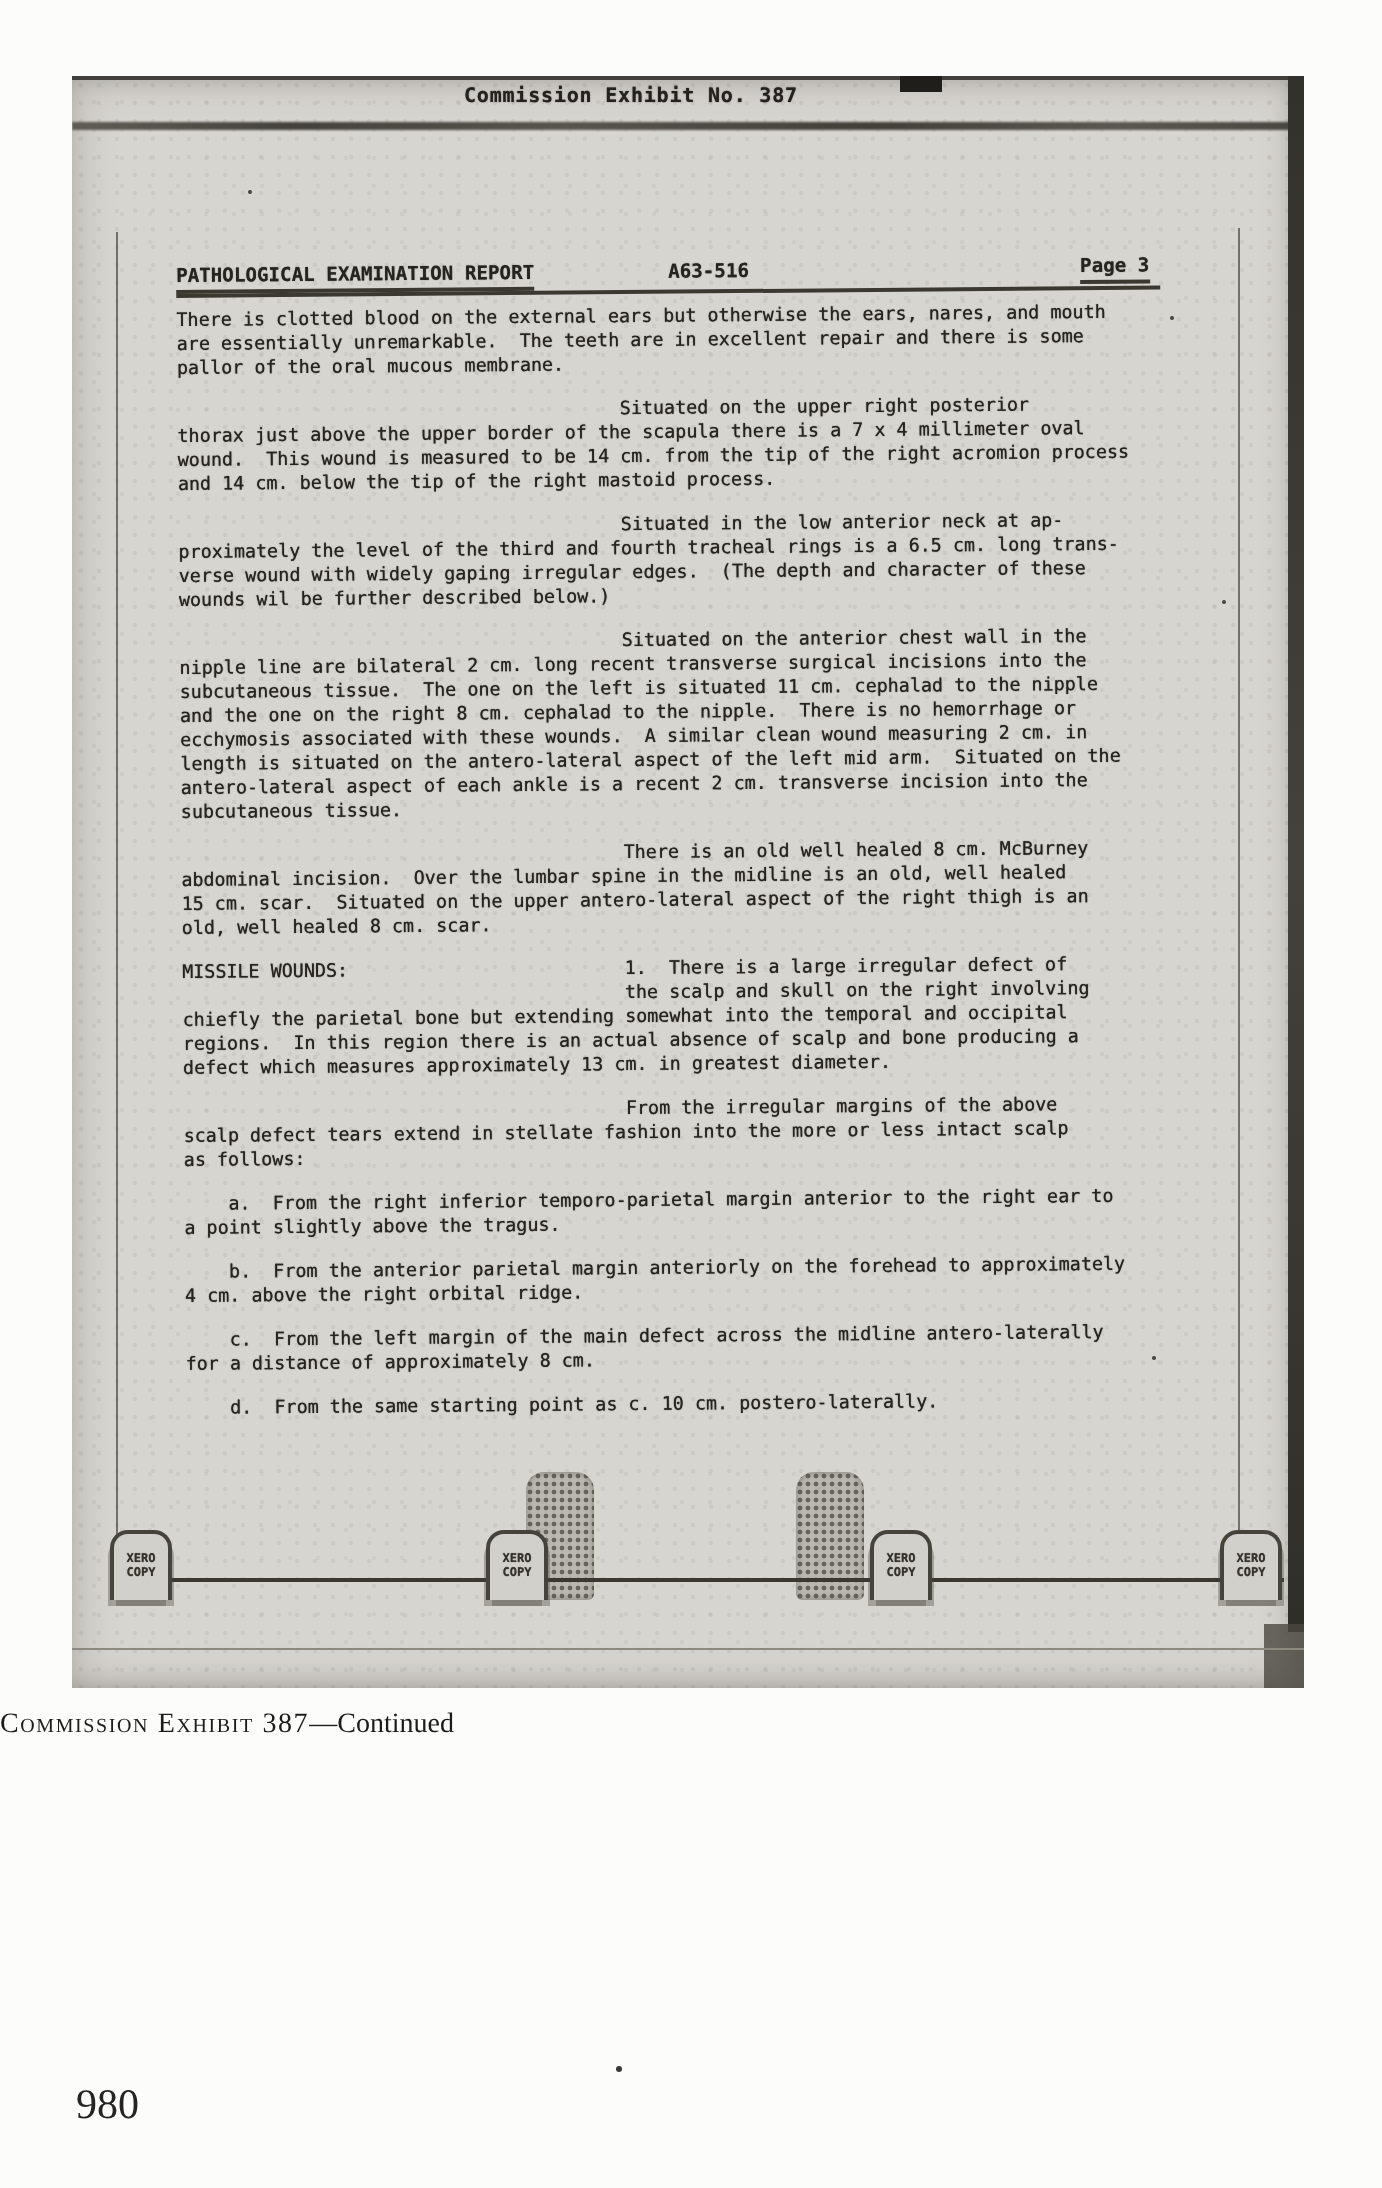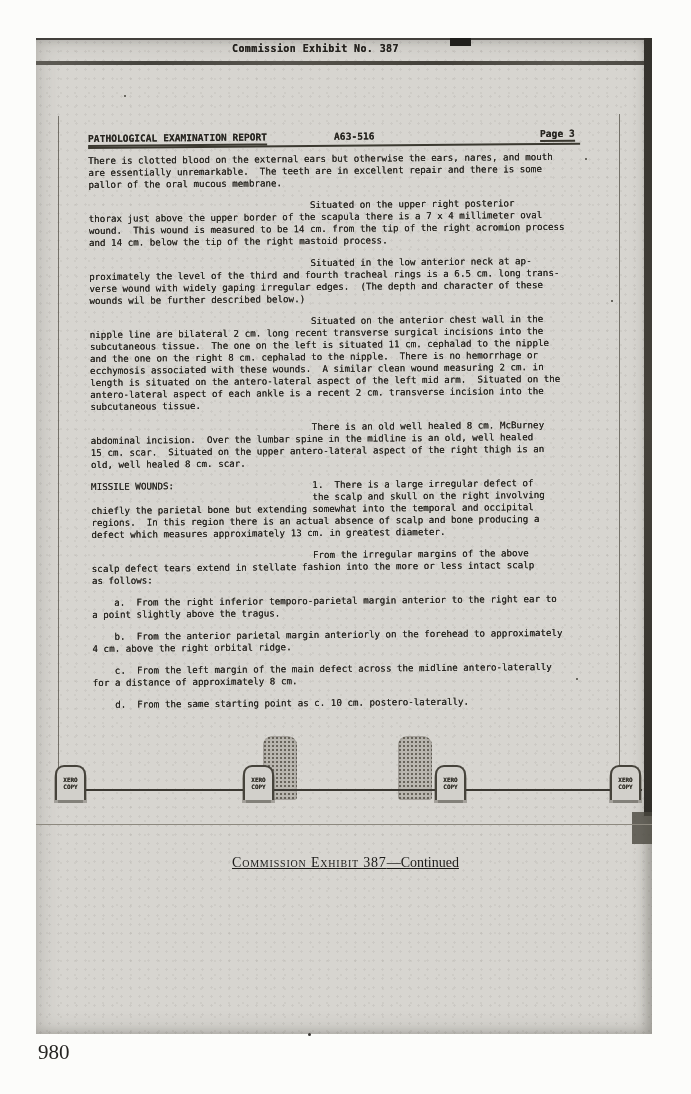--- a/index.html
+++ b/index.html
@@ -8,21 +8,21 @@
     position: relative;
     background: #fcfcfa;
     font-family: "DejaVu Sans Mono", monospace;
     overflow: hidden;
   }
 
   
   .scan {
     position: absolute;
     left: 36px; top: 38px;
-    width: 616px; height: 996px;
+    width: 616px; height: 806px;
     background-color: #d7d5d0;
     background-image:
       radial-gradient(rgba(110,106,98,0.10) 1px, transparent 1.3px),
       radial-gradient(rgba(90,88,80,0.07) 1px, transparent 1.2px);
     background-size: 9px 9px, 14px 14px;
     background-position: 0 0, 4px 6px;
     box-shadow: inset 0 0 22px rgba(70,66,58,0.28), inset -6px 0 10px rgba(60,57,50,0.22);
     overflow: hidden;
   }
   .scan-top-edge {
@@ -129,23 +129,22 @@
   
   .speck { position: absolute; border-radius: 50%; background: #44423b; }
   .sp1 { left: 549px; top: 120px; width: 2px; height: 2px; }
   .sp2 { left: 575px; top: 262px; width: 2px; height: 2px; }
   .sp3 { left: 88px;  top: 57px;  width: 2px; height: 2px; }
   .sp4 { left: 540px; top: 640px; width: 2px; height: 2px; }
 
   
   .caption {
     position: absolute; left: 0; top: 855px; width: 691px;
-    text-align: center;
     font-family: "Liberation Serif", serif;
-    font-size: 14px; color: #1d1c1a; text-decoration: underline;
+    font-size: 14px; color: #1d1c1a;
   }
   .caption .cap-main { font-variant: small-caps; letter-spacing: .8px; }
   .page-number {
     position: absolute; left: 38px; top: 1040px;
     font-family: "Liberation Serif", serif;
     font-size: 21px; color: #252422;
   }
   .stray-dot {
     position: absolute; left: 308px; top: 1033px; width: 3px; height: 3px;
     border-radius: 50%; background: #3a3834;

